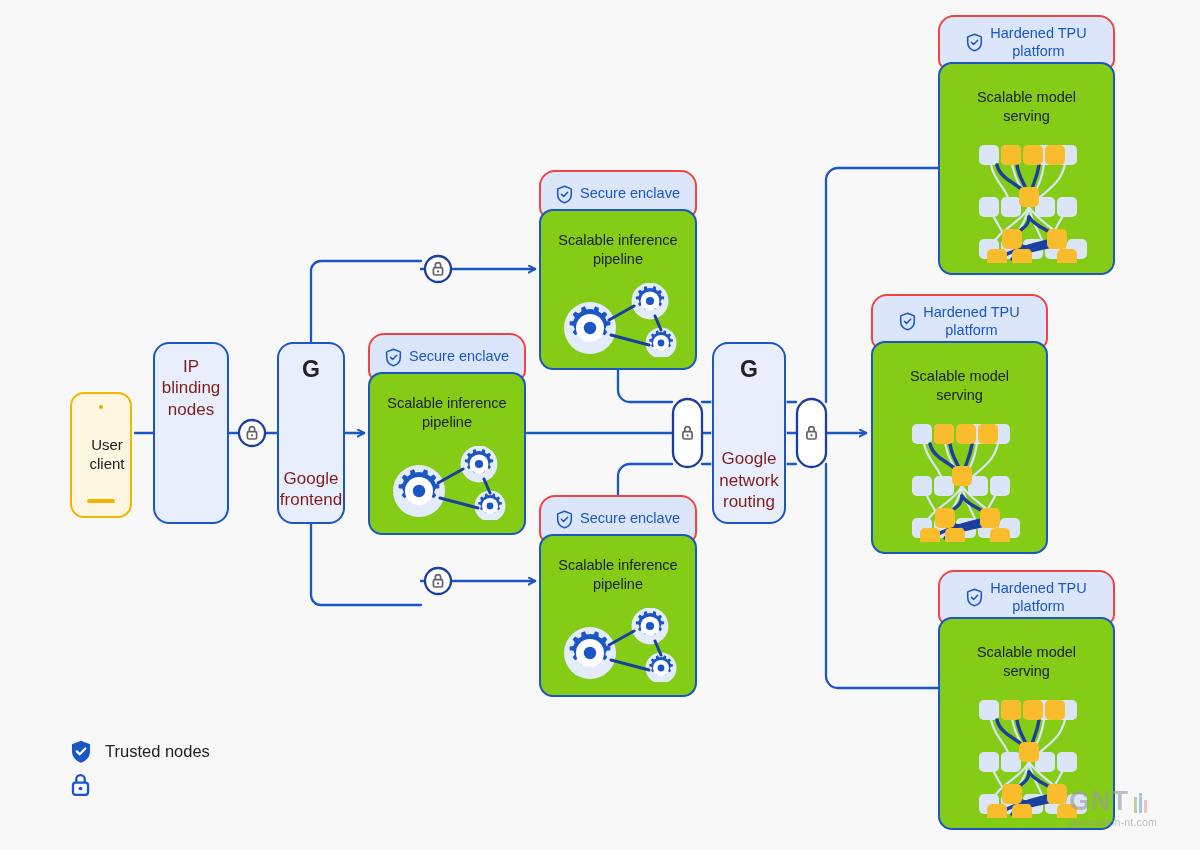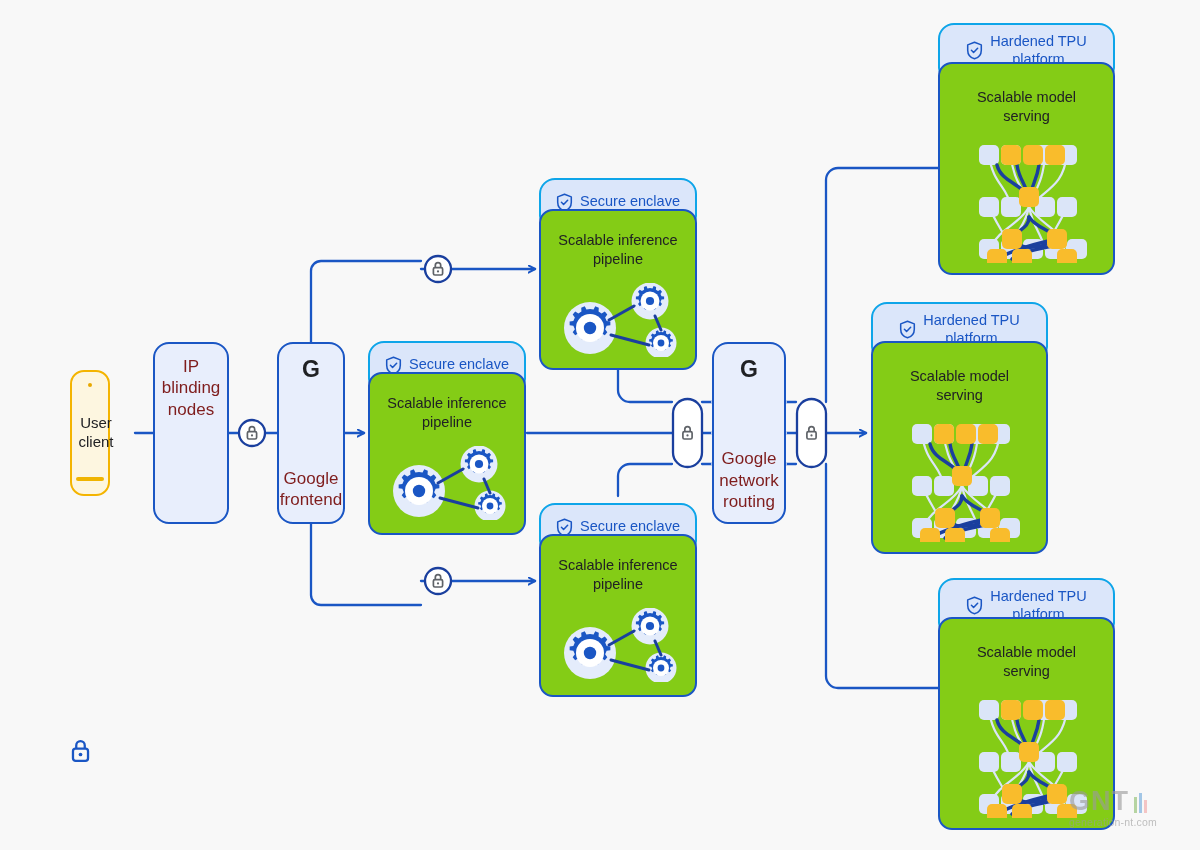--- a/index.html
+++ b/index.html
@@ -50,28 +50,27 @@
     position:absolute;left:0;right:0;text-align:center;
     font-weight:bold;font-size:23px;color:#202124;
     font-family:"Liberation Sans", sans-serif;
   }
 
   
   .grp{position:absolute;}
   .grp-head{
     position:absolute;left:0;top:0;
     box-sizing:border-box;
-    border:2px solid #0ea5e9;
+    border:2px solid #ef4444;
     background:#dbe6fa;
     border-radius:16px 16px 10px 10px;
     display:flex;align-items:center;justify-content:center;
     gap:7px;
     color:#1a56c4;font-size:14.5px;line-height:1.2;
     text-align:center;
-    margin-top:8px;
   }
   .grp-body{
     position:absolute;left:0;
     box-sizing:border-box;
     border:2px solid #1a56c4;
     background:#84cc16;
     border-radius:14px;
   }
   .grp-body .title{
     position:absolute;left:0;right:0;
@@ -157,21 +156,21 @@
 
     <path d="M156,443 C168,443 170,410 182,410 C194,410 196,455 208,455 C218,455 222,418 228,418" fill="none" stroke="url(#waveg)" stroke-width="4.5" stroke-linecap="round"></path>
 
     <g stroke="#c9d8f4" stroke-width="4" fill="none" stroke-linecap="round">
       <path d="M713,402 C745,402 747,433 749,433 C751,433 753,464 785,464"></path>
       <path d="M713,464 C745,464 747,433 749,433 C751,433 753,402 785,402"></path>
       <path d="M713,433 H785" stroke="#dce6f8"></path>
     </g>
   </svg>
 
-  <div class="node phone" style="left:70px;top:370px;width:40px;height:126px;padding-left:12px;">
+  <div class="node phone" style="left:70px;top:392px;width:62px;height:126px;padding-left:12px;">
     <span class="phone-dot"></span>
     <div class="phone-label">
       <div>User</div>
       <div>client</div>
     </div>
     <span class="phone-bar"></span>
   </div>
 
   <div class="node bluebox" style="left:153px;top:342px;width:76px;height:182px;position:absolute;">
     <div class="cap" style="top:12px;">
@@ -559,20 +558,27 @@
       <g transform="translate(811.5,433)">
         <rect x="-4.6" y="-1.4" width="9.2" height="7.4" rx="1.5" fill="none" stroke="#5f6368" stroke-width="1.7"></rect>
         <path d="M-2.7,-1.4 V-3.6 a2.7,2.7 0 0 1 5.4,0 V-1.4" fill="none" stroke="#5f6368" stroke-width="1.7"></path>
         <circle cx="0" cy="2.4" r="1.1" fill="#5f6368"></circle>
       </g>
     </g>
   </svg>
 
   <div class="legend">
     <div class="legend-row">
+      <svg width="22" height="25" viewBox="0 0 20 22">
+        <path d="M10 1.2 L18.2 4.3 V10.8 C18.2 15.9 14.7 19.8 10 21.2 C5.3 19.8 1.8 15.9 1.8 10.8 V4.3 Z" fill="#1a56c4"></path>
+        <path d="M6.2 10.9 L8.8 13.5 L13.9 8.2" fill="none" stroke="#ffffff" stroke-width="2" stroke-linecap="round" stroke-linejoin="round"></path>
+      </svg>
+      <span class="txt">Trusted nodes</span>
+    </div>
+    <div class="legend-row">
       <svg width="21" height="24" viewBox="0 0 18 22">
         <rect x="2.1" y="8.8" width="13.8" height="11.3" rx="2.4" fill="none" stroke="#1a56c4" stroke-width="2.1"></rect>
         <path d="M5.1,8.8 V5.9 a3.9,3.9 0 0 1 7.8,0 V8.8" fill="none" stroke="#1a56c4" stroke-width="2.1"></path>
         <circle cx="9" cy="14.2" r="1.7" fill="#1a56c4"></circle>
       </svg>
     </div>
   </div>
 
   <div class="wm">
     <div class="wm-main">

